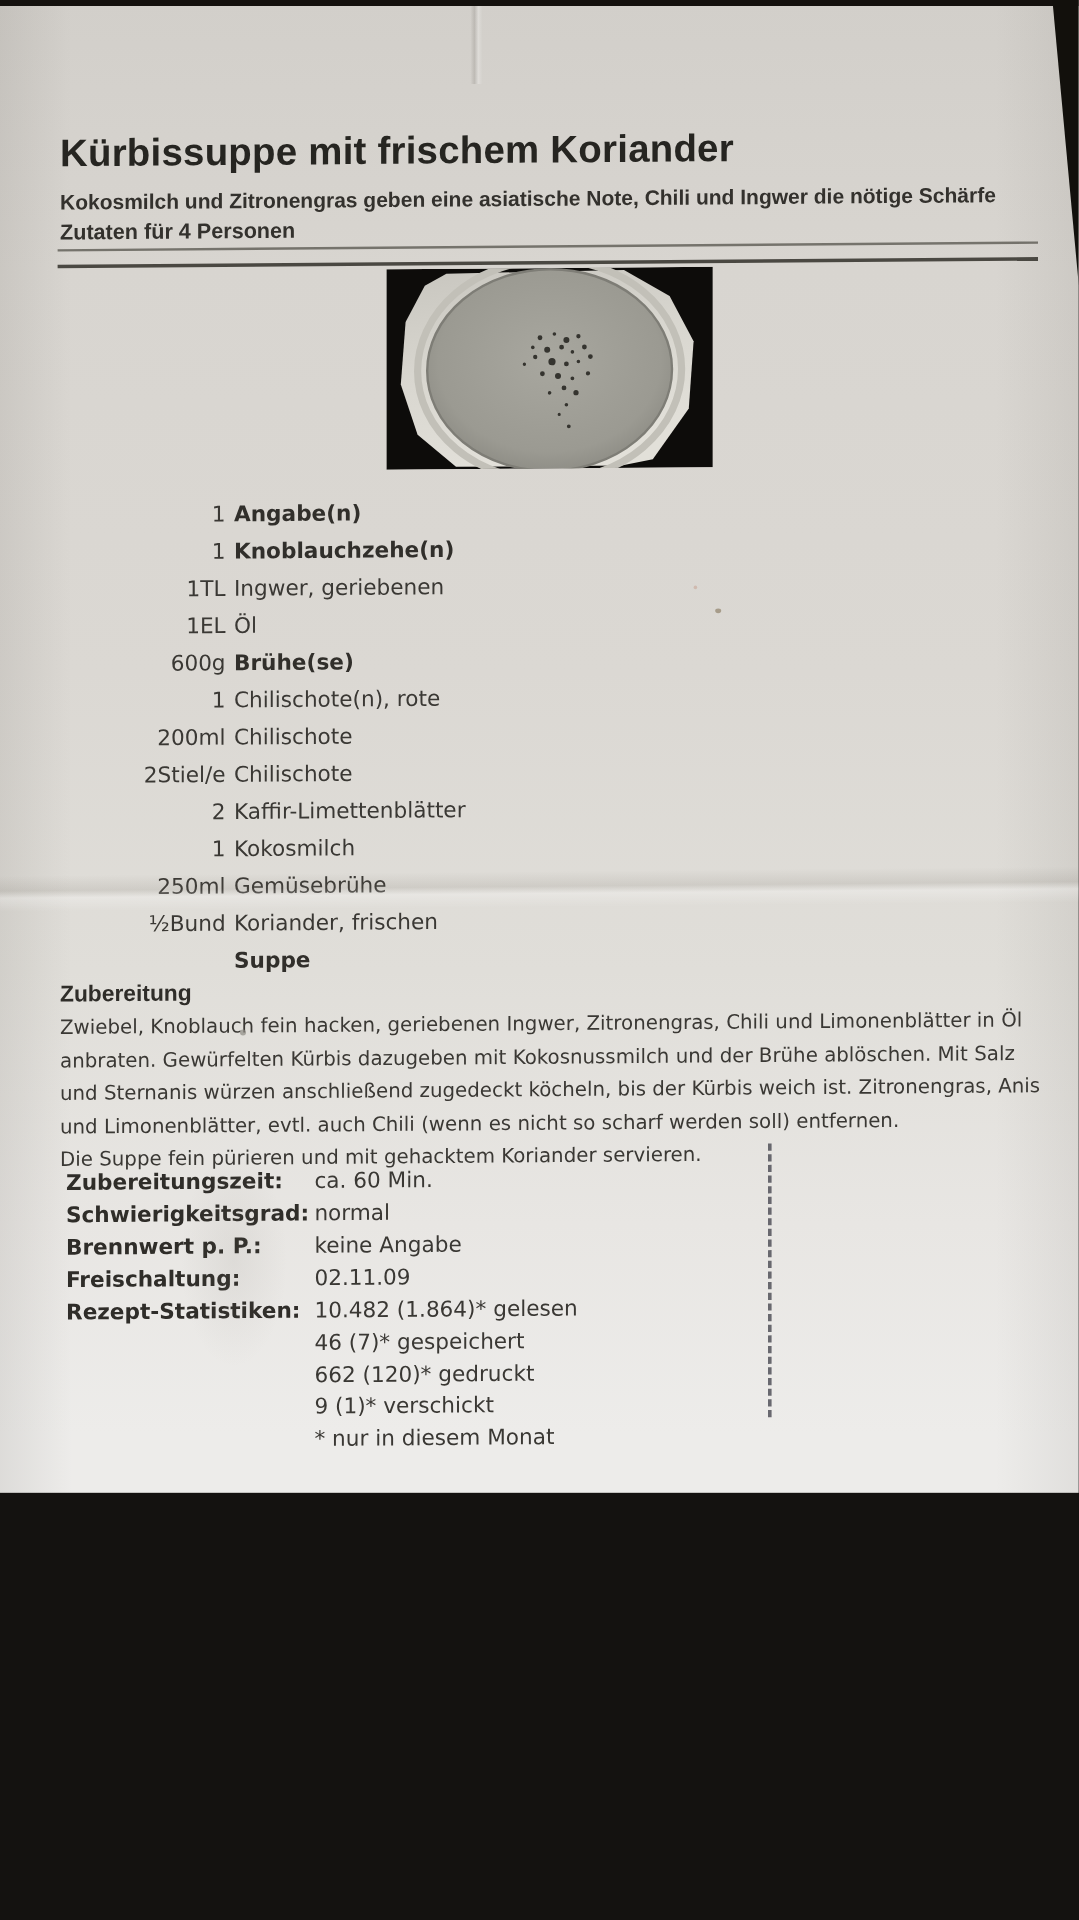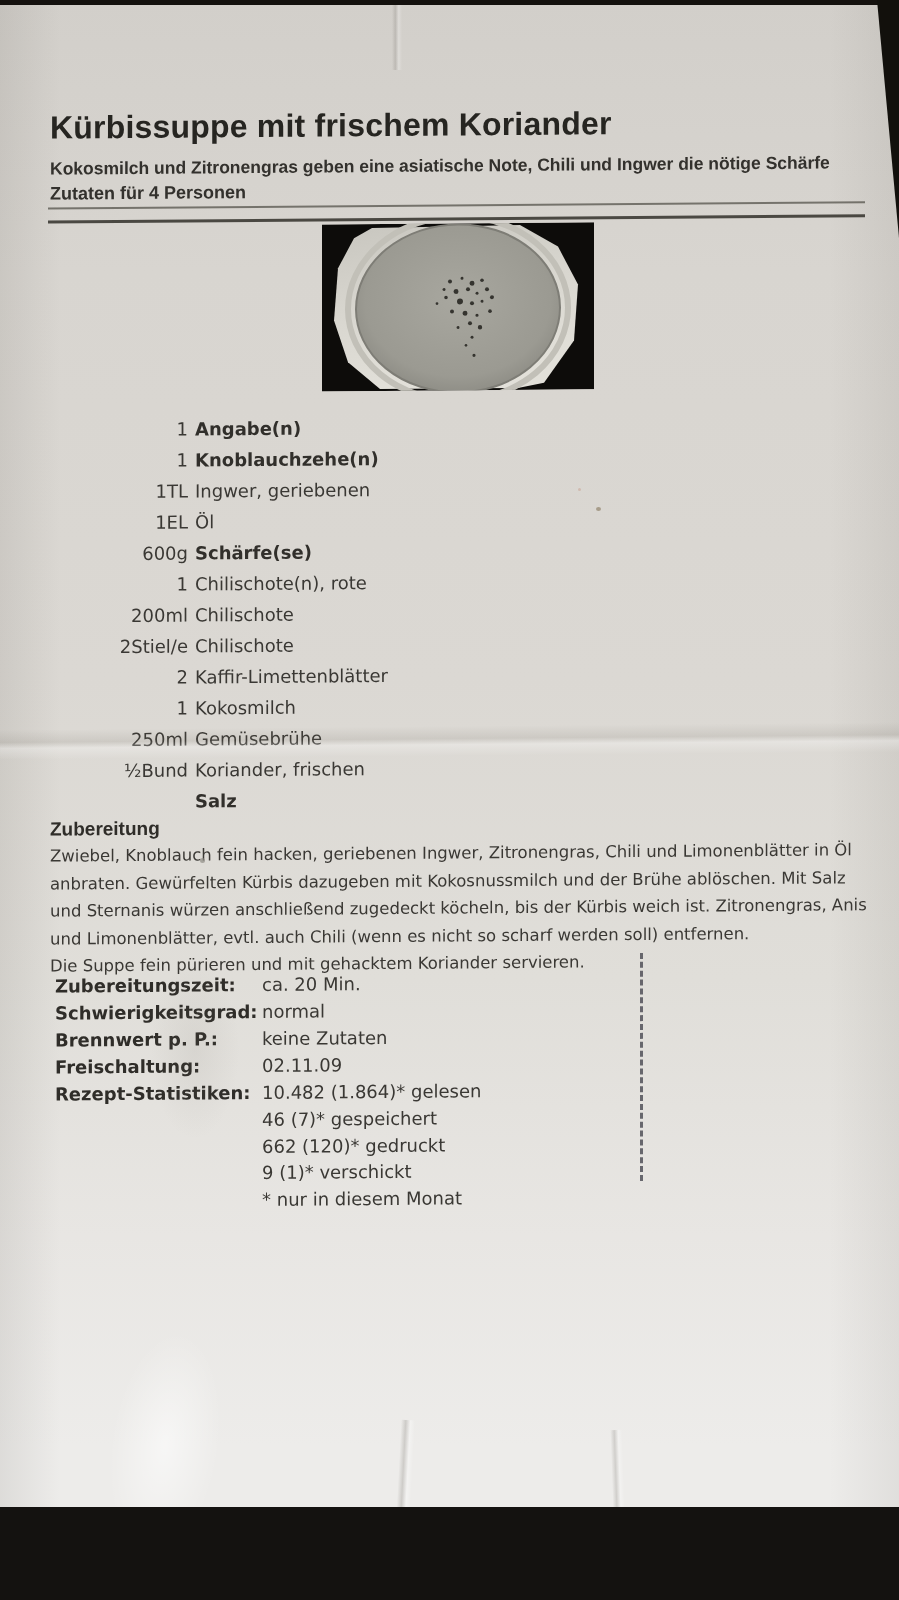--- a/index.html
+++ b/index.html
@@ -2,21 +2,21 @@
 <html><head>
 <meta charset="utf-8">
 <style>
   html,body{margin:0;padding:0;}
   body{
     width:899px;height:1600px;overflow:hidden;
     font-family:"DejaVu Sans",sans-serif;
     background:#141210;
   }
   #photo{
-    position:relative;width:899px;height:1507px;overflow:hidden;
+    position:relative;width:899px;height:1244px;overflow:hidden;
     background:linear-gradient(180deg,#d2cfca 0%,#d8d5d0 18%,#dbd8d3 45%,#e0ded9 65%,#e8e6e3 82%,#edecea 96%);
   }
   
   .shade{position:absolute;pointer-events:none;}
   .vignette-left{left:0;top:0;width:60px;height:1600px;
     background:linear-gradient(90deg,rgba(80,75,68,.10),rgba(80,75,68,0));}
   .vignette-right{right:0;top:0;width:70px;height:1600px;
     background:linear-gradient(270deg,rgba(70,65,58,.08),rgba(70,65,58,0));}
   .crease-h{left:0;top:726px;width:899px;height:30px;
     background:linear-gradient(180deg,rgba(0,0,0,0) 0%,rgba(110,104,94,.14) 42%,rgba(255,255,255,.28) 62%,rgba(0,0,0,0) 100%);
@@ -138,44 +138,44 @@
           <circle cx="144" cy="122" r="1.3"></circle>
         <circle cx="152" cy="132" r="1.6"></circle>
       </g>
     </svg>
 
     <div class="abs ingredients">
       <div class="ing-row"><span class="ing-amt">1</span><span class="ing-name ing-bold">Angabe(n)</span></div>
       <div class="ing-row"><span class="ing-amt">1</span><span class="ing-name ing-bold">Knoblauchzehe(n)</span></div>
       <div class="ing-row"><span class="ing-amt">1TL</span><span class="ing-name">Ingwer, geriebenen</span></div>
       <div class="ing-row"><span class="ing-amt">1EL</span><span class="ing-name">Öl</span></div>
-      <div class="ing-row"><span class="ing-amt">600g</span><span class="ing-name ing-bold">Schärfe(se)</span></div>
+      <div class="ing-row"><span class="ing-amt">600g</span><span class="ing-name ing-bold">Brühe(se)</span></div>
       <div class="ing-row"><span class="ing-amt">1</span><span class="ing-name">Chilischote(n), rote</span></div>
       <div class="ing-row"><span class="ing-amt">200ml</span><span class="ing-name">Chilischote</span></div>
       <div class="ing-row"><span class="ing-amt">2Stiel/e</span><span class="ing-name">Chilischote</span></div>
       <div class="ing-row"><span class="ing-amt">2</span><span class="ing-name">Kaffir-Limettenblätter</span></div>
       <div class="ing-row"><span class="ing-amt">1</span><span class="ing-name">Kokosmilch</span></div>
       <div class="ing-row"><span class="ing-amt">250ml</span><span class="ing-name">Gemüsebrühe</span></div>
       <div class="ing-row"><span class="ing-amt">½Bund</span><span class="ing-name">Koriander, frischen</span></div>
-      <div class="ing-row"><span class="ing-amt"></span><span class="ing-name ing-bold">Salz</span></div>
+      <div class="ing-row"><span class="ing-amt"></span><span class="ing-name ing-bold">Suppe</span></div>
     </div>
 
     <div class="abs prep-heading">Zubereitung</div>
     <div class="abs prep">
       <div class="prep-line">Zwiebel, Knoblauch fein hacken, geriebenen Ingwer, Zitronengras, Chili und Limonenblätter in Öl</div>
       <div class="prep-line">anbraten. Gewürfelten Kürbis dazugeben mit Kokosnussmilch und der Brühe ablöschen. Mit Salz</div>
       <div class="prep-line">und Sternanis würzen anschließend zugedeckt köcheln, bis der Kürbis weich ist. Zitronengras, Anis</div>
       <div class="prep-line">und Limonenblätter, evtl. auch Chili (wenn es nicht so scharf werden soll) entfernen.</div>
       <div class="prep-line">Die Suppe fein pürieren und mit gehacktem Koriander servieren.</div>
     </div>
 
     <div class="abs details">
-      <div class="det-row"><span class="det-label">Zubereitungszeit:</span><span class="det-value">ca. 20 Min.</span></div>
+      <div class="det-row"><span class="det-label">Zubereitungszeit:</span><span class="det-value">ca. 60 Min.</span></div>
       <div class="det-row"><span class="det-label">Schwierigkeitsgrad:</span><span class="det-value">normal</span></div>
-      <div class="det-row"><span class="det-label">Brennwert p. P.:</span><span class="det-value">keine Zutaten</span></div>
+      <div class="det-row"><span class="det-label">Brennwert p. P.:</span><span class="det-value">keine Angabe</span></div>
       <div class="det-row"><span class="det-label">Freischaltung:</span><span class="det-value">02.11.09</span></div>
       <div class="det-row"><span class="det-label">Rezept-Statistiken:</span><span class="det-value">10.482 (1.864)* gelesen</span></div>
       <div class="stat-row">46 (7)* gespeichert</div>
       <div class="stat-row">662 (120)* gedruckt</div>
       <div class="stat-row">9 (1)* verschickt</div>
       <div class="stat-row">* nur in diesem Monat</div>
     </div>
 
     <div class="abs dashed-line"></div>
   </div>

